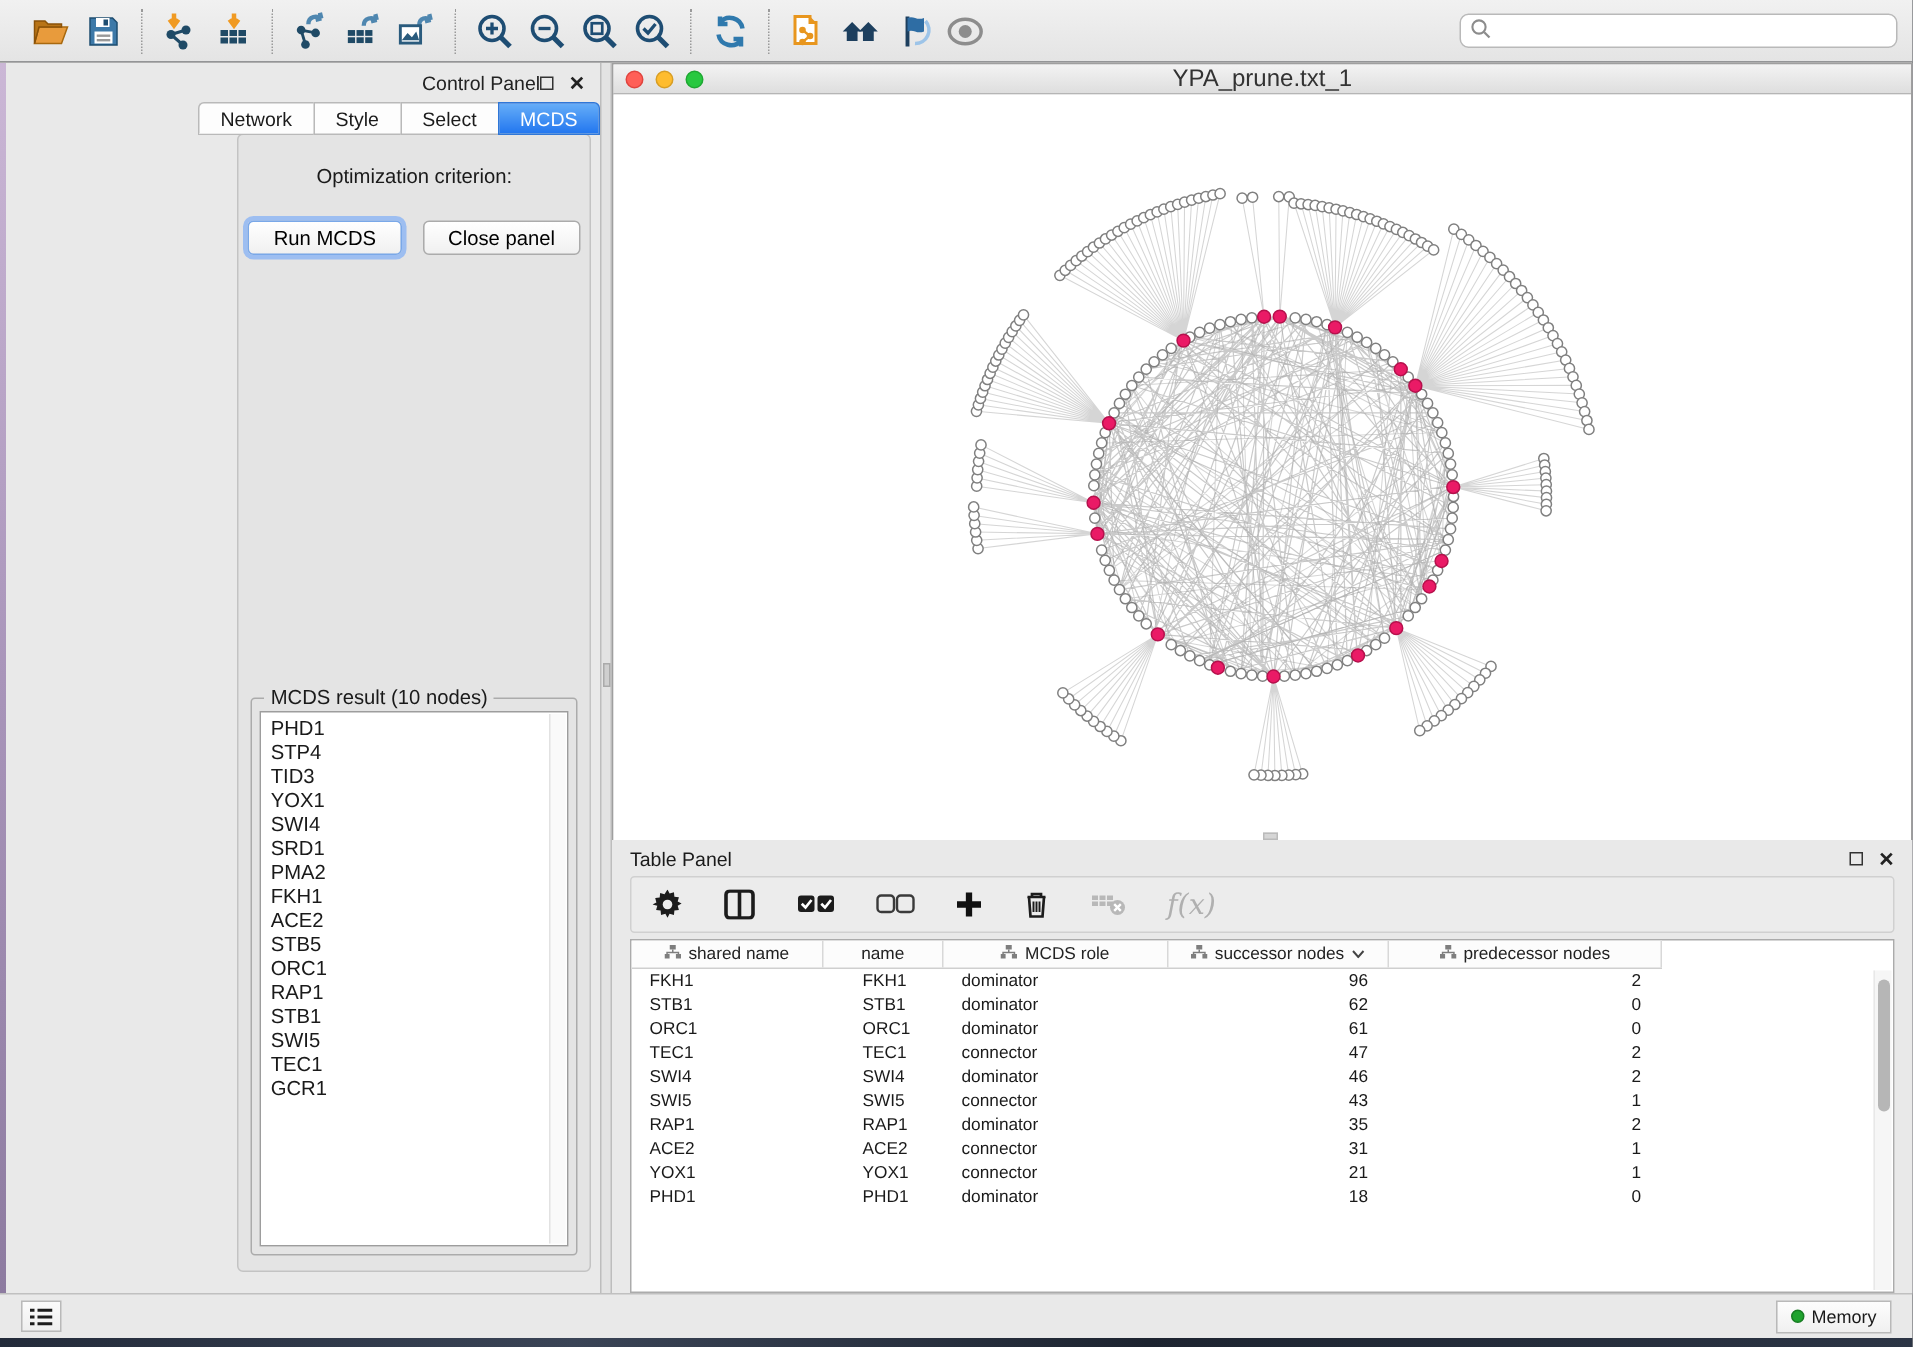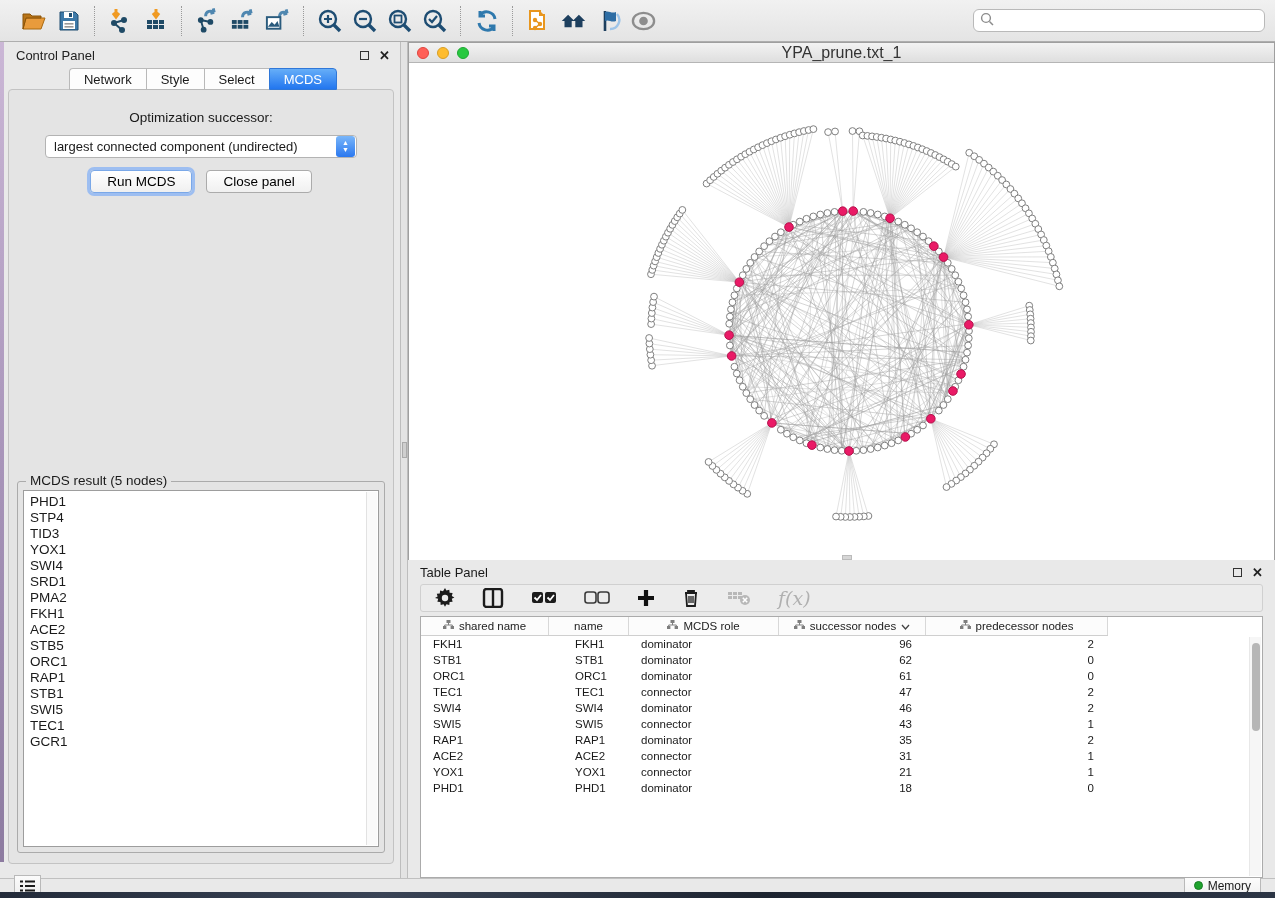--- a/index.html
+++ b/index.html
@@ -17,21 +17,21 @@
                     border-radius:6px; display:flex; align-items:center; padding:0 6px; }
   .toolbar-search input { border:none; outline:none; flex:1; font-size:12px; font-family:"Liberation Sans",sans-serif; }
   .mag { color:#8c8c8c; }
 
   
   .main { flex:1; display:flex; min-height:0; background:#e9e9e9; }
   .left-edge { position:absolute; left:0; top:42px; width:4px; height:820px;
                background:linear-gradient(#cbb7d6,#a995ba,#8d7ba0); z-index:5; }
 
   
-  .control-panel { width:400px; background:#e9e9e9; display:flex; flex-direction:column; padding-left:6px; flex-shrink:0; }
+  .control-panel { width:400px; background:#e9e9e9; display:flex; flex-direction:column; padding-left:6px; flex-shrink:0;align-items:flex-end; }
   .panel-titlebar { height:26px; display:flex; align-items:center; padding:0 10px; font-size:13px; color:#222; }
   .panel-wbtns { margin-left:auto; display:flex; gap:10px; align-items:center; }
   .wbtn-min { width:9px; height:9px; border:1.6px solid #333; }
   .wbtn-close { font-weight:bold; font-size:13px; color:#222; line-height:9px; }
   .cp-tabs { display:flex; justify-content:center; gap:0; height:22px; margin-bottom:-1px; z-index:2; }
   .cp-tab { padding:2px 14px; background:#fdfdfd; border:1px solid #b9b9b9; border-right:none;
             font-size:13px; display:flex; align-items:center; }
   .cp-tab:first-child { border-radius:4px 0 0 0; }
   .cp-tab:last-child { border-right:1px solid #b9b9b9; border-radius:0 4px 0 0; }
   .cp-tab.active { background:linear-gradient(#66aef8,#2276ef); color:#fff; border-color:#2f77d8; }
@@ -74,21 +74,21 @@
   .tl-yellow { background:#febc2e; border:1px solid #d89e24; }
   .tl-green { background:#28c840; border:1px solid #1ea832; }
   .net-title { position:absolute; left:0; right:0; text-align:center; font-size:16px; color:#333; }
   .net-canvas { flex:1; background:#fff; position:relative; overflow:hidden; }
   .net-canvas svg { position:absolute; left:0; top:0; }
   .hsplit-handle { position:absolute; left:50%; bottom:0; width:10px; height:5px; background:#d6d6d6; border:1px solid #bbb; }
 
   
   .table-panel { flex:1; background:#e9e9e9; display:flex; flex-direction:column; min-height:0; }
   .tp-titlebar { height:24px; display:flex; align-items:center; padding:0 12px; font-size:13px; }
-  .tp-toolbar { height:28px; margin:0 12px; background:#ececec; border:1px solid #d0d0d0; border-radius:3px;
+  .tp-toolbar { height:38px; margin:0 12px; background:#ececec; border:1px solid #d0d0d0; border-radius:3px;
                 display:flex; align-items:center; gap:27px; padding:0 14px; }
   .tpi { display:flex; align-items:center; justify-content:center; height:26px; }
   .fx { font-family:"DejaVu Serif", serif; font-style:italic; font-size:19px; color:#b0b0b0; }
   .table-wrap { flex:1; margin:4px 12px 0 12px; background:#fff; border:1px solid #ababab; position:relative;
                 display:flex; flex-direction:column; overflow:hidden; }
   .thead { display:flex; height:19px; background:#fcfcfc; border-bottom:1px solid #cfcfcf; flex-shrink:0; width:687px; }
   .th { display:flex; align-items:center; justify-content:center; gap:5px; font-size:11.5px; color:#222;
         border-right:1px solid #d8d8d8; }
   .tree-ico { opacity:.75; }
   .tbody { flex:1; overflow:hidden; }
@@ -102,21 +102,21 @@
   .h0 { width:128px; } .h1 { width:80px;text-align:center; } .h2 { width:150px; } .h3 { width:147px; } .h4 { width:182px; }
   .tscroll { position:absolute; top:20px; right:1px; bottom:1px; width:12px; background:#f6f6f6; border-left:1px solid #e8e8e8; }
   .tthumb { position:absolute; top:6px; left:1.5px; width:8px; height:88px; background:#b6b6b6; border-radius:5px; }
   .tp-tabs { height:32px; display:flex; align-items:flex-start; justify-content:center; padding-top:5px; }
   .tp-tab { padding:3px 14px; font-size:12.5px; background:#fff; border:1px solid #b5b5b5; border-right:none; }
   .tp-tab:first-child { border-radius:5px 0 0 5px; }
   .tp-tab:last-child { border-right:1px solid #b5b5b5; border-radius:0 5px 5px 0; }
   .tp-tab.active { background:linear-gradient(#5aa8f7,#1f71ee); color:#fff; border-color:#2d74d6; }
 
   
-  .statusbar { height:14px; background:#e9e9e9; border-top:1px solid #c0c0c0; display:flex; align-items:center;
+  .statusbar { height:30px; background:#e9e9e9; border-top:1px solid #c0c0c0; display:flex; align-items:center;
                padding:0 14px; flex-shrink:0; }
   .sb-listbtn { width:27px; height:21px; background:linear-gradient(#fbfbfb,#efefef); border:1px solid #b9b9b9;
                 display:flex; align-items:center; justify-content:center; }
   .memory-btn { margin-left:auto; height:22px; background:linear-gradient(#fdfdfd,#f0f0f0); border:1px solid #b9b9b9;
                 display:flex; align-items:center; gap:5px; padding:0 9px; font-size:12px; }
   .mem-dot { width:9px; height:9px; border-radius:50%; background:#1fa32e; border:1px solid #177d23; }
 
   .desktop-strip { height:6px; background:linear-gradient(90deg,#232b3a,#3a4456 30%,#1d2430 60%,#2c3545); flex-shrink:0; }
 </style>
 </head>
@@ -294,35 +294,28 @@
           <span class="wbtn-close">✕</span>
         </span>
       </div>
       <div class="cp-tabs">
         <div class="cp-tab">Network</div>
         <div class="cp-tab">Style</div>
         <div class="cp-tab">Select</div>
         <div class="cp-tab active">MCDS</div>
       </div>
       <div class="cp-inner">
-        <div class="opt-label">Optimization successor:</div>
-        <div class="combo">
-          <span class="combo-val">largest connected component (undirected)</span>
-          <span class="combo-step">
-              <span>▲</span>
-              <span>▼</span>
-            </span>
-        </div>
+        <div class="opt-label">Optimization criterion:</div>
         <div class="btn-row">
           <button class="pushbtn focus">Run MCDS</button>
           <button class="pushbtn">Close panel</button>
         </div>
         <div class="spacer"></div>
         <div class="result-group">
-          <div class="result-title">MCDS result (5 nodes)</div>
+          <div class="result-title">MCDS result (10 nodes)</div>
           <div class="mcds-list">
             <div class="mcds-scroll"></div>
           <div class="mcds-item">PHD1</div>
               <div class="mcds-item">STP4</div>
               <div class="mcds-item">TID3</div>
               <div class="mcds-item">YOX1</div>
               <div class="mcds-item">SWI4</div>
               <div class="mcds-item">SRD1</div>
               <div class="mcds-item">PMA2</div>
               <div class="mcds-item">FKH1</div>

